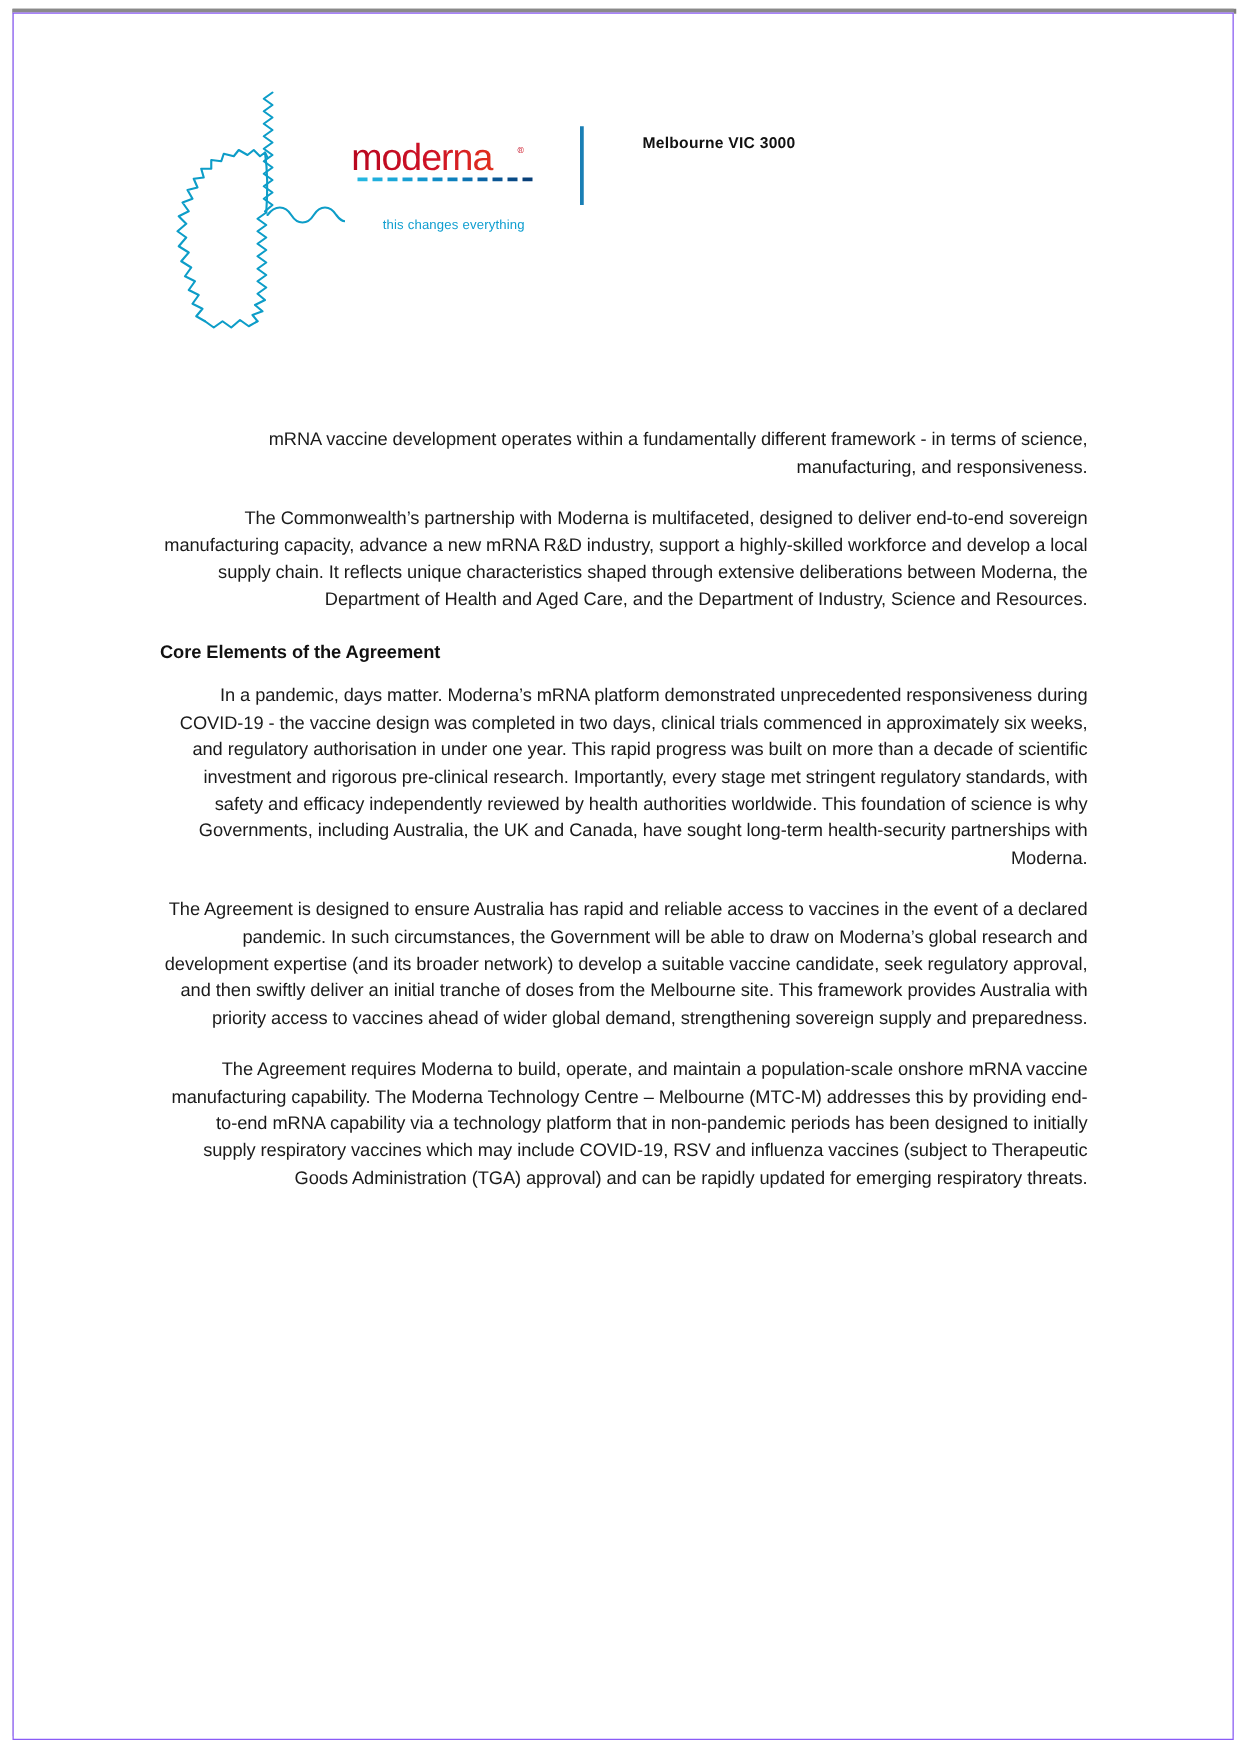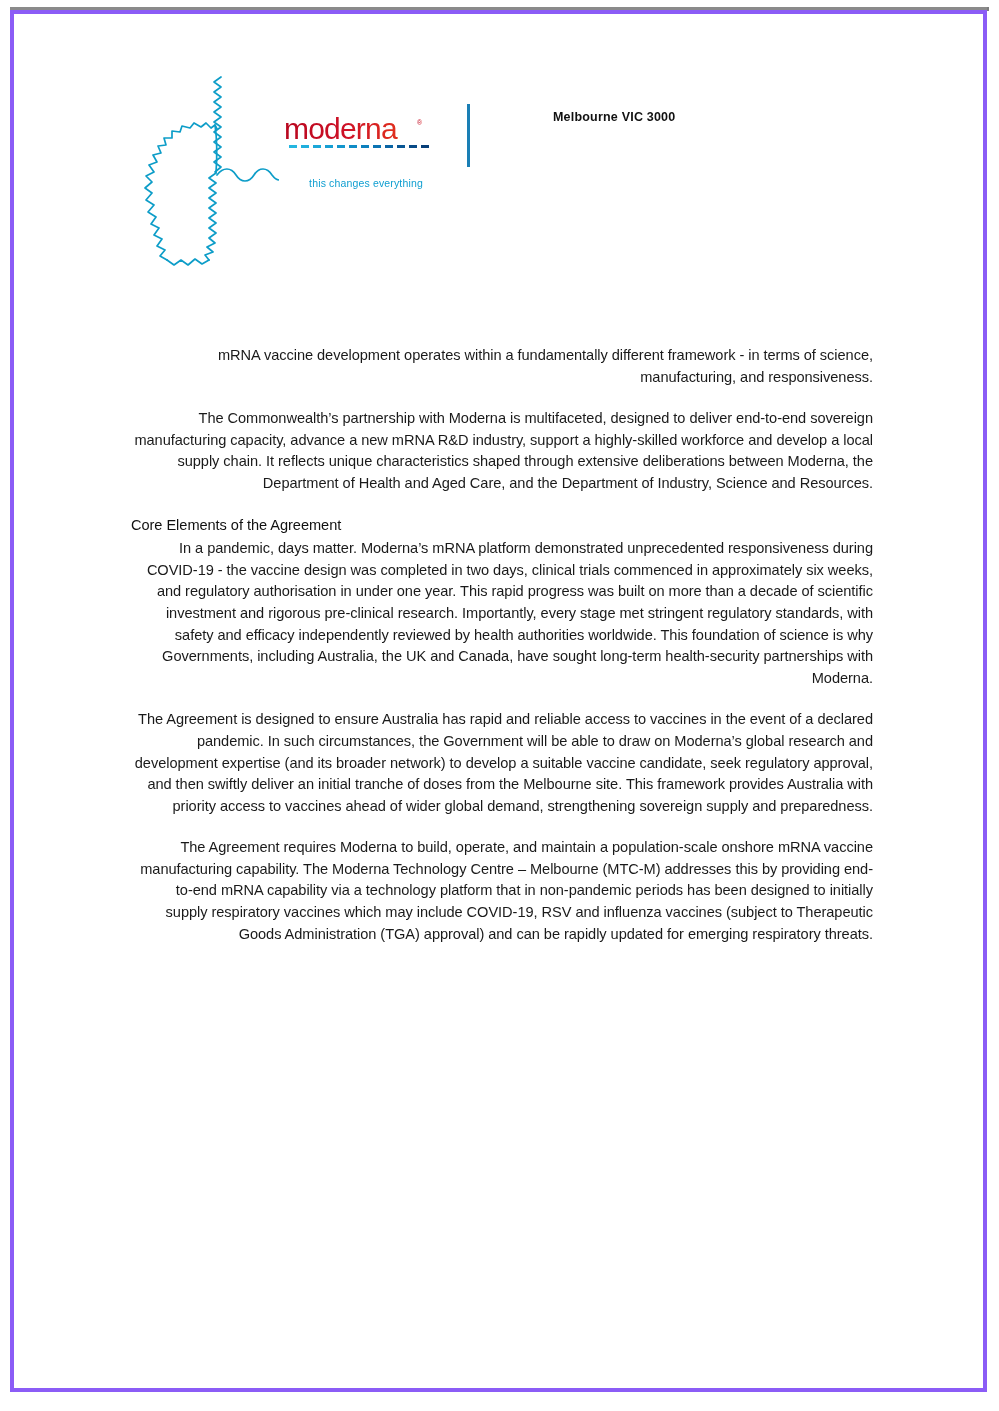--- a/index.html
+++ b/index.html
@@ -16,21 +16,21 @@
   }
 
   
   #page-sheet {
     position: absolute;
     left: 10px;
     top: 10px;
     width: 977px;
     height: 1382px;
     background: #ffffff;
-    border: 4px solid #8b5cf6;
+    border: 1px solid #8b5cf6;
     box-sizing: border-box;
     box-shadow: 0 -3px 0 0 #8a8a8a;
     overflow: hidden;
   }
   
   #top-shadow {
     position: absolute;
     left: 10px;
     top: 7px;
     width: 979px;
@@ -99,44 +99,43 @@
 
   #address-line {
     position: absolute;
     left: 503px;
     top: 96px;
     font-size: 12.5px;
     font-weight: 700;
     letter-spacing: 0.2px;
     color: #111111;
     white-space: nowrap;
-    margin-left: 36px;
   }
 
   
   #body-copy {
     position: absolute;
     left: 117px;
     top: 331px;
     width: 742px;
   }
   .para {
     font-size: 14.6px;
     line-height: 21.6px;
     color: #1a1a1a;
     margin: 0 0 20px 0;
     letter-spacing: -0.05px;
     text-align: right;
   }
   .section-heading {
     font-size: 14.6px;
     line-height: 21.6px;
-    font-weight: 400;
+    font-weight: 700;
     color: #111111;
-    margin: 0 0 2px 0;
+    margin: 0 0 14px 0;
     letter-spacing: -0.05px;
   }
   .para:last-child { margin-bottom: 0; }
 </style>
 </head>
 <body>
 
 <div id="top-shadow"></div>
 
 <div id="page-sheet">

